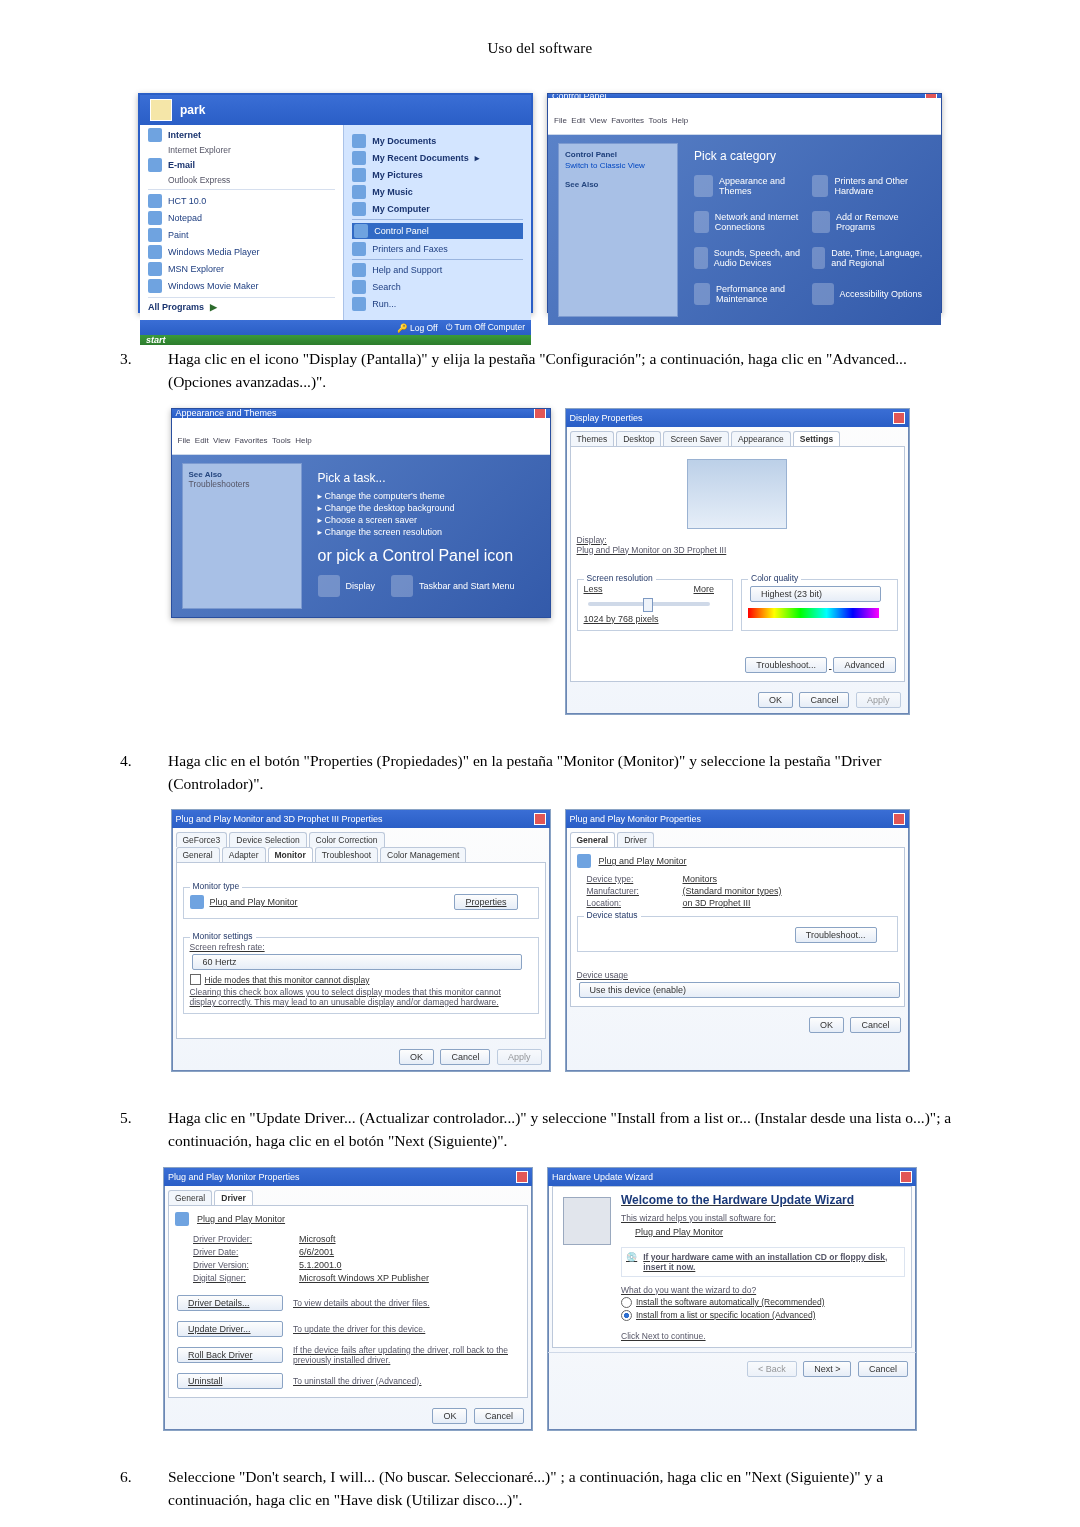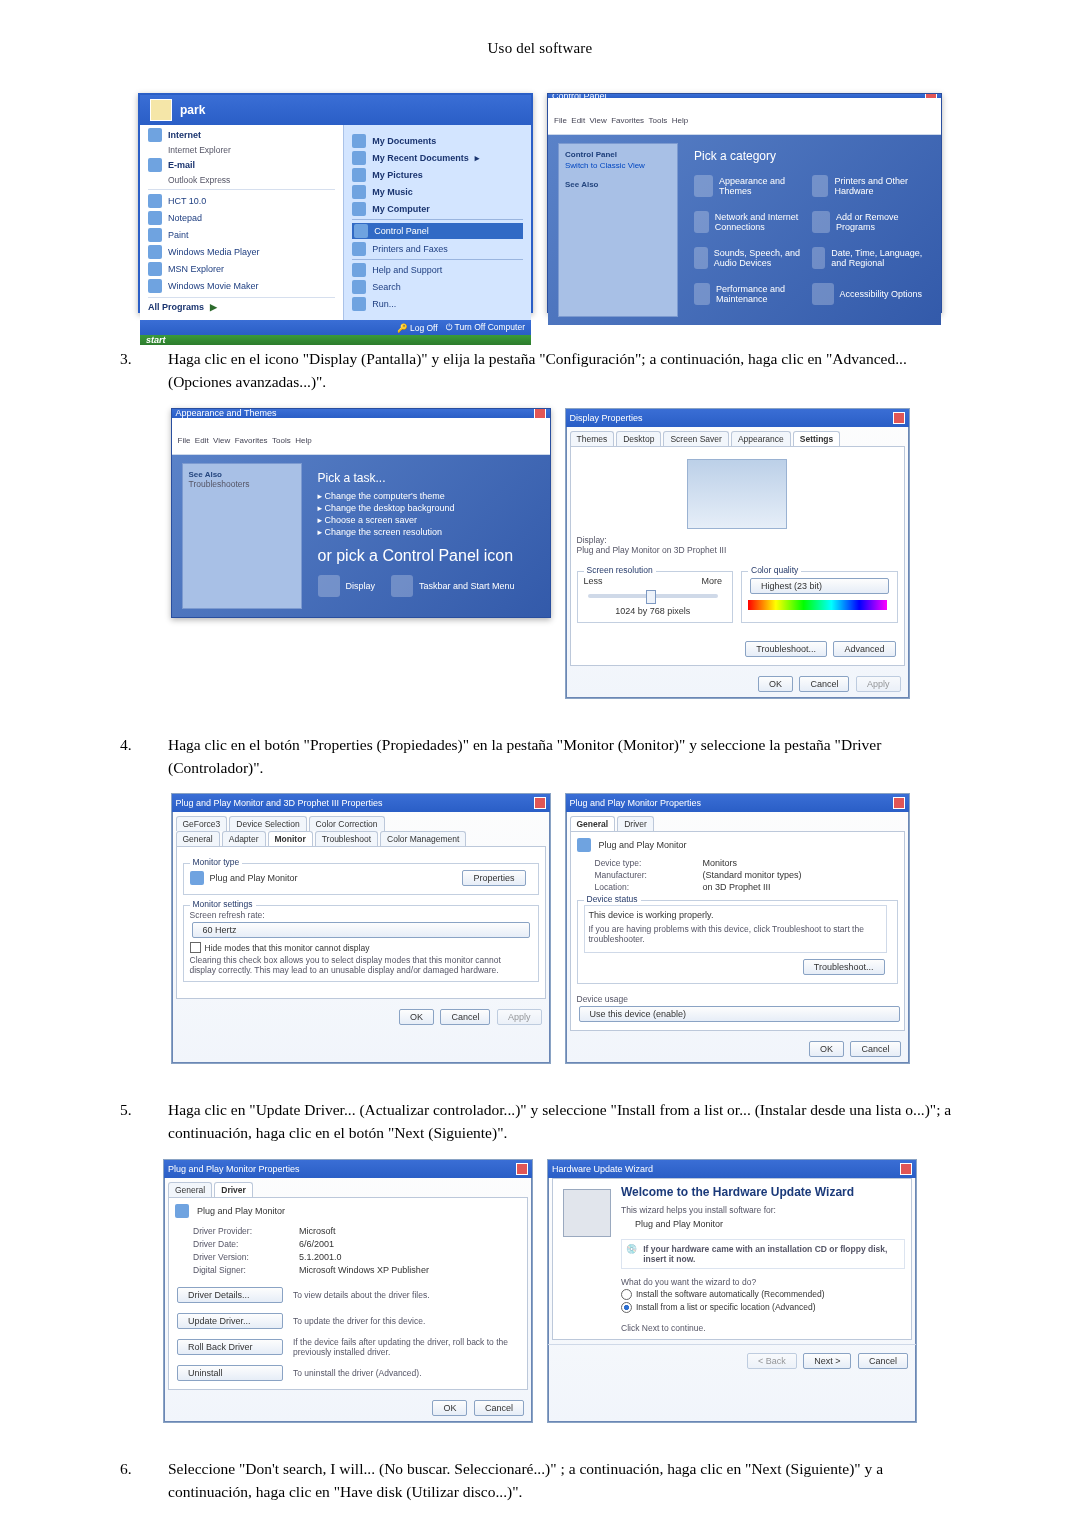--- a/index.html
+++ b/index.html
@@ -67,34 +67,35 @@
     background: #f2f6fb;
     border-radius: 3px 3px 0 0;
     white-space: nowrap;
   }
   .tab.active { background: #fff; font-weight: bold; }
   .panel {
     background: #fff;
     margin: 0 4px 4px 4px;
     border: 1px solid #bcc8da;
     padding: 6px;
+    text-decoration: underline;
   }
   .btn {
     display: inline-block;
     border: 1px solid #8aa3c4;
     background: linear-gradient(#fdfdfd, #e6edf7);
     padding: 2px 10px;
     font-size: 9px;
     border-radius: 2px;
     margin: 2px;
   }
   .fieldset {
     border: 1px solid #c3cfe0;
-    padding: 4px 10px 6px 6px;
-    margin: 10px 0;
+    padding: 4px 18px 6px 6px;
+    margin: 18px 0;
     position: relative;
   }
   .fieldset > .legend {
     position: absolute;
     top: -7px;
     left: 6px;
     background: #fff;
     padding: 0 3px;
     font-size: 8.5px;
     color: #253a6a;
@@ -376,21 +377,21 @@
       <div class="subtle"><span>Display:</span></div>
       <div class="subtle">Plug and Play Monitor on 3D Prophet III</div>
       <div style="display:flex;gap:8px;margin-top:6px">
         <div class="fieldset" style="flex:1">
             <span class="legend">Screen resolution</span>
           <div style="display:flex;justify-content:space-between">
               <span>Less</span>
               <span>More</span>
             </div>
           <div class="slider"></div>
-          <div style="text-align:center">1024 by 768 pixels</div>
+          <div style="text-align:left">1024 by 768 pixels</div>
         </div>
         <div class="fieldset" style="flex:1"><span class="legend">Color quality</span>
           <div class="btn" style="width:100%;text-align:left">Highest (23 bit)</div>
           <div style="height:10px;background:linear-gradient(90deg,#f00,#ff0,#0f0,#0ff,#00f,#f0f);margin-top:4px"></div>
         </div>
       </div>
       <div style="text-align:right;margin-top:6px">
         <span class="btn">Troubleshoot...</span>
         <span class="btn">Advanced</span>
       </div>
@@ -460,34 +461,30 @@
       </div>
     <div class="tabs">
       <div class="tab active">General</div>
       <div class="tab">Driver</div>
     </div>
     <div class="panel">
       <div style="display:flex;gap:8px;align-items:center;margin-bottom:6px">
           <span class="sicon"></span>
           <span>Plug and Play Monitor</span>
         </div>
-      <div style="display:grid;grid-template-columns:90px 1fr;gap:2px 18px;margin-left:18px">
+      <div style="display:grid;grid-template-columns:90px 1fr;gap:2px 6px;margin-left:10px">
         <span class="subtle">Device type:</span>
           <span>Monitors</span>
         <span class="subtle">Manufacturer:</span>
           <span>(Standard monitor types)</span>
         <span class="subtle">Location:</span>
           <span>on 3D Prophet III</span>
       </div>
       <div class="fieldset" style="margin-top:8px">
           <span class="legend">Device status</span>
-        <div style="border:1px solid #cfd9e8;padding:4px;height:48px;overflow:auto">
-          <div>This device is working properly.</div>
-          <div class="subtle" style="margin-top:4px">If you are having problems with this device, click Troubleshoot to start the troubleshooter.</div>
-        </div>
         <div style="text-align:right;margin-top:4px"><span class="btn">Troubleshoot...</span></div>
       </div>
       <div class="subtle">Device usage</div>
       <div class="btn" style="width:100%;text-align:left">Use this device (enable)</div>
     </div>
     <div style="text-align:right;padding:4px 6px">
       <span class="btn">OK</span>
       <span class="btn">Cancel</span>
     </div>
   </div>

